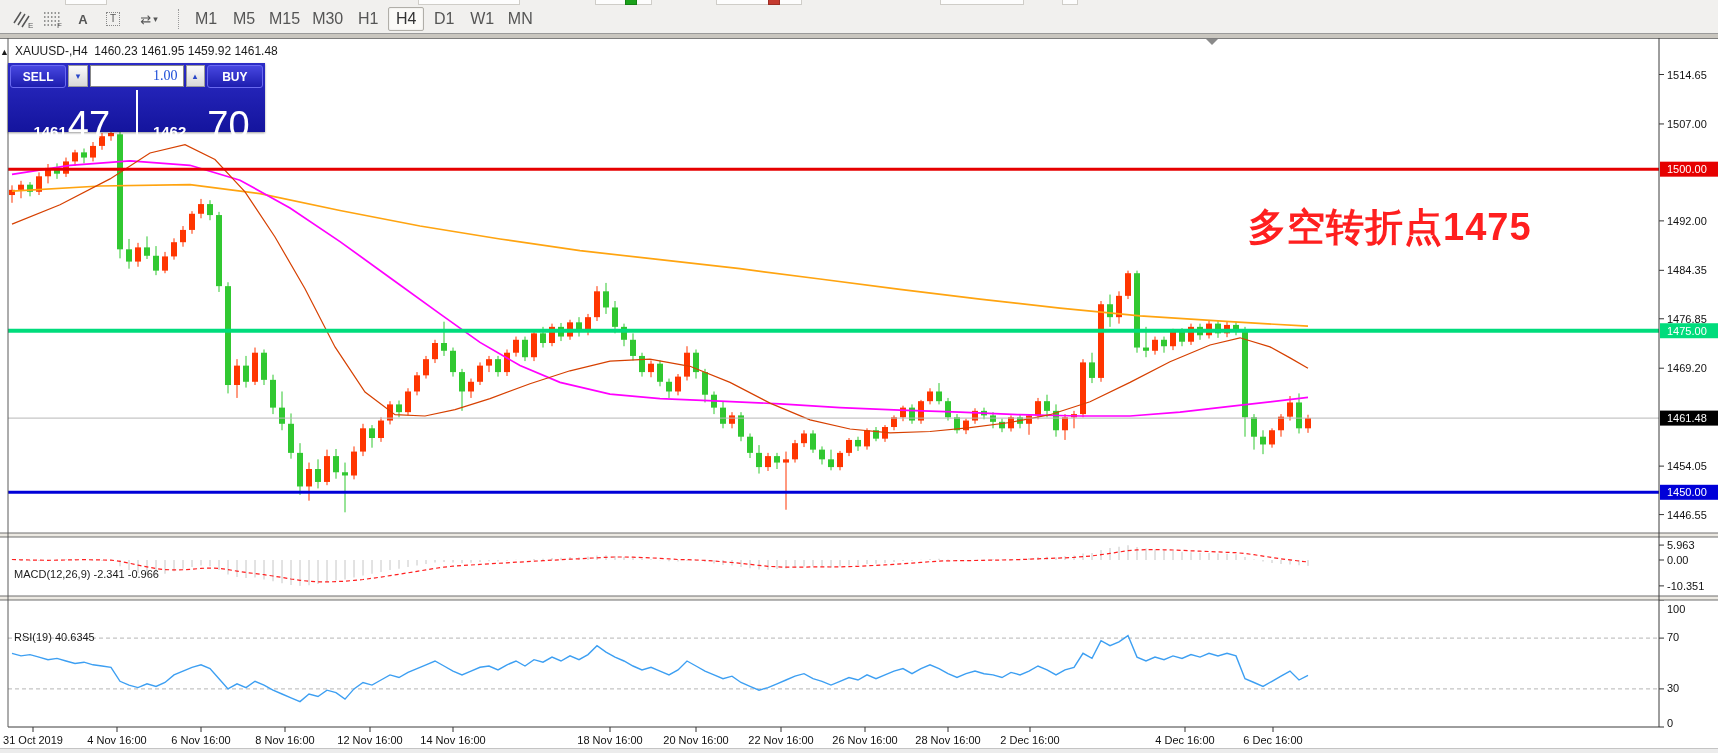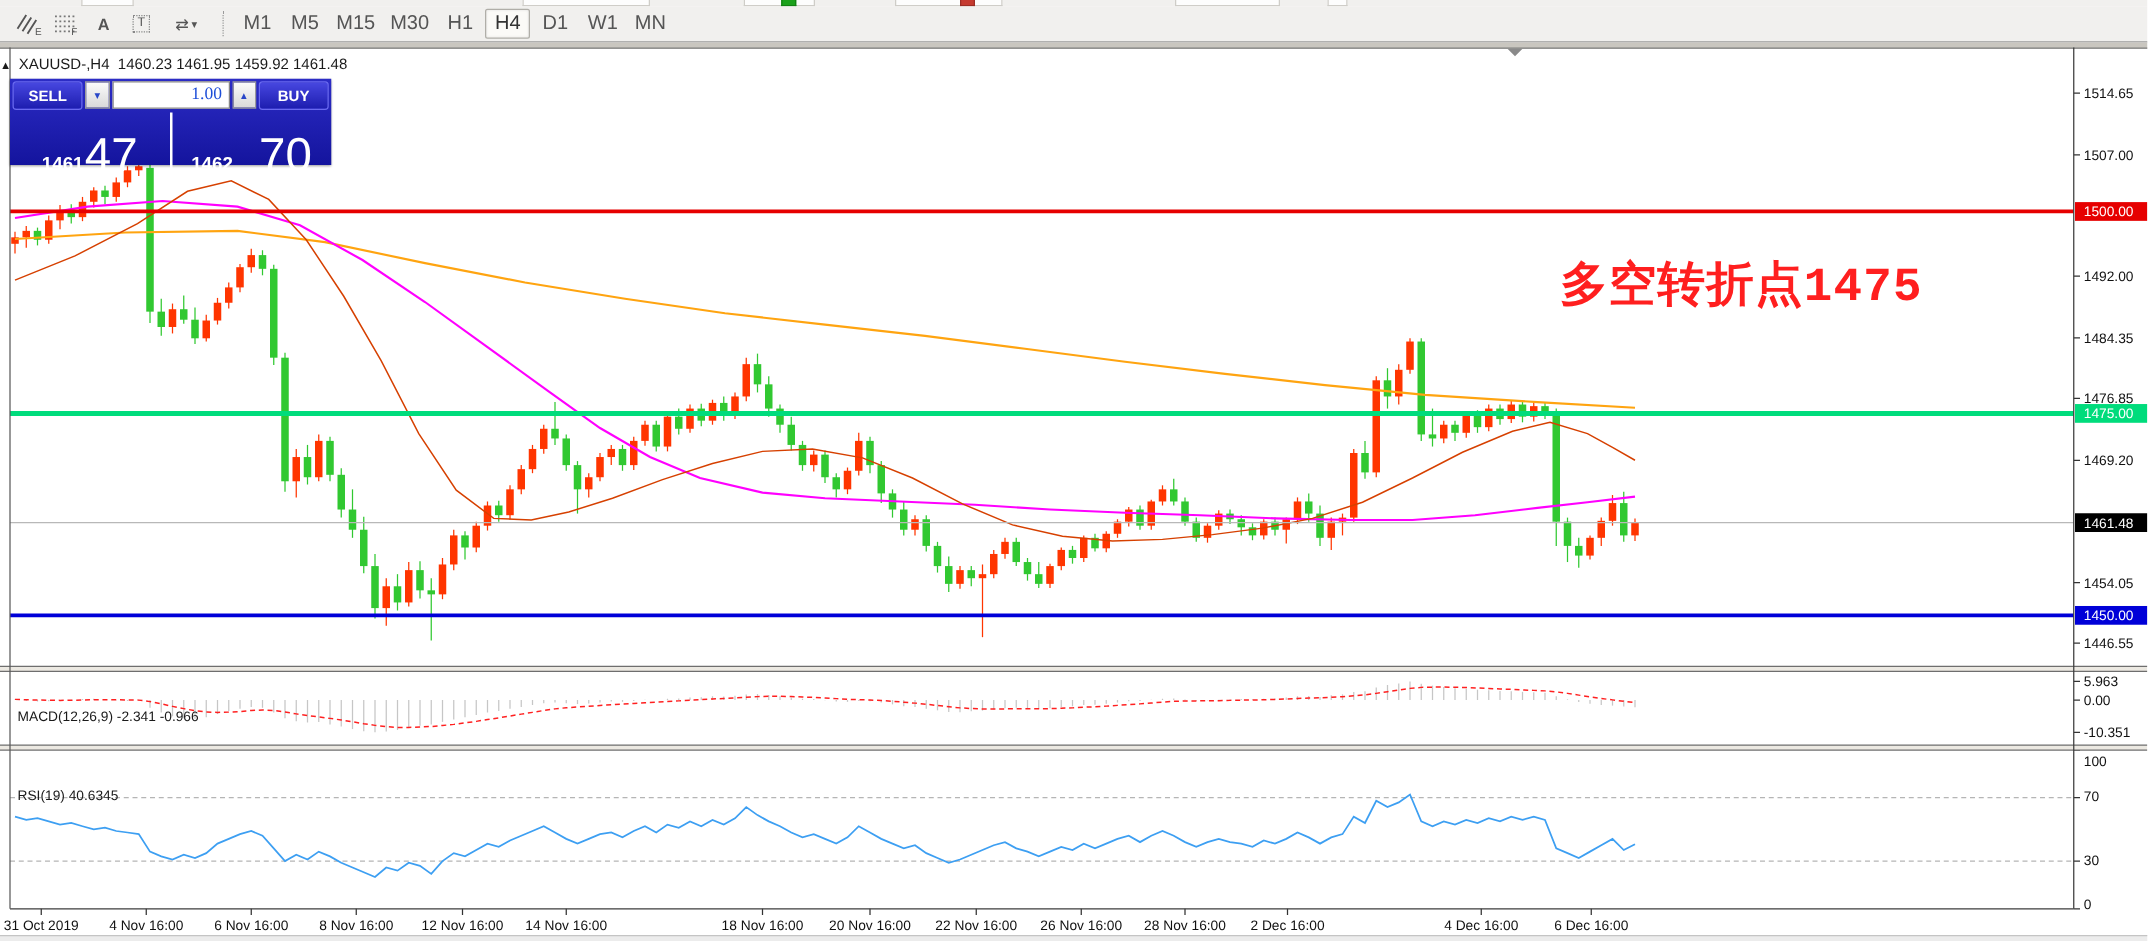--- a/index.html
+++ b/index.html
@@ -36,21 +36,21 @@
   .tp-spin{width:19px;height:20px;background:linear-gradient(#fbfbfb,#d9d9d9);border:1px solid #9b9b9b;
            display:flex;align-items:center;justify-content:center;color:#2846c8;font-size:9px;}
   .tp-vol{width:82px;height:18px;border:1px solid #888;background:#fff;color:#1d4ed8;
           font-size:14px;text-align:right;padding:1px 5px;font-family:Liberation Serif, serif;}
   .tp-row2{display:flex;height:56px;}
   .tp-cell{flex:1;display:flex;align-items:flex-end;justify-content:center;color:#fff;padding-bottom:2px;}
   .tp-cell.right{border-left:2px solid #fff;gap:20px;}
   .tp-small{font-size:15px;font-weight:bold;margin:0 1px 4px 0;}
   .tp-big{font-size:38px;line-height:38px;}
   
-  .annotation{position:absolute;left:1248px;top:202px;font-size:38px;font-weight:bold;letter-spacing:1px;z-index:4;font-family:Liberation Mono, monospace;}
+  .annotation{position:absolute;left:1248px;top:202px;font-size:38px;font-weight:bold;letter-spacing:1px;z-index:4;}
   .ind-label{position:absolute;left:14px;font-size:11px;color:#1a1a1a;z-index:4;margin-top:28px;}
   .chart-area{position:absolute;left:0;top:0;width:1718px;height:753px;}
   .bottom-strip{position:absolute;left:0;top:748px;width:1718px;height:5px;background:#ececec;border-top:1px solid #c4c4c4;}
   svg text{font-family:"Liberation Sans",sans-serif;}
 </style>
 </head>
 <body>
 
 <div class="top-sliver">
   <i style="left:65px;width:40px"></i>

